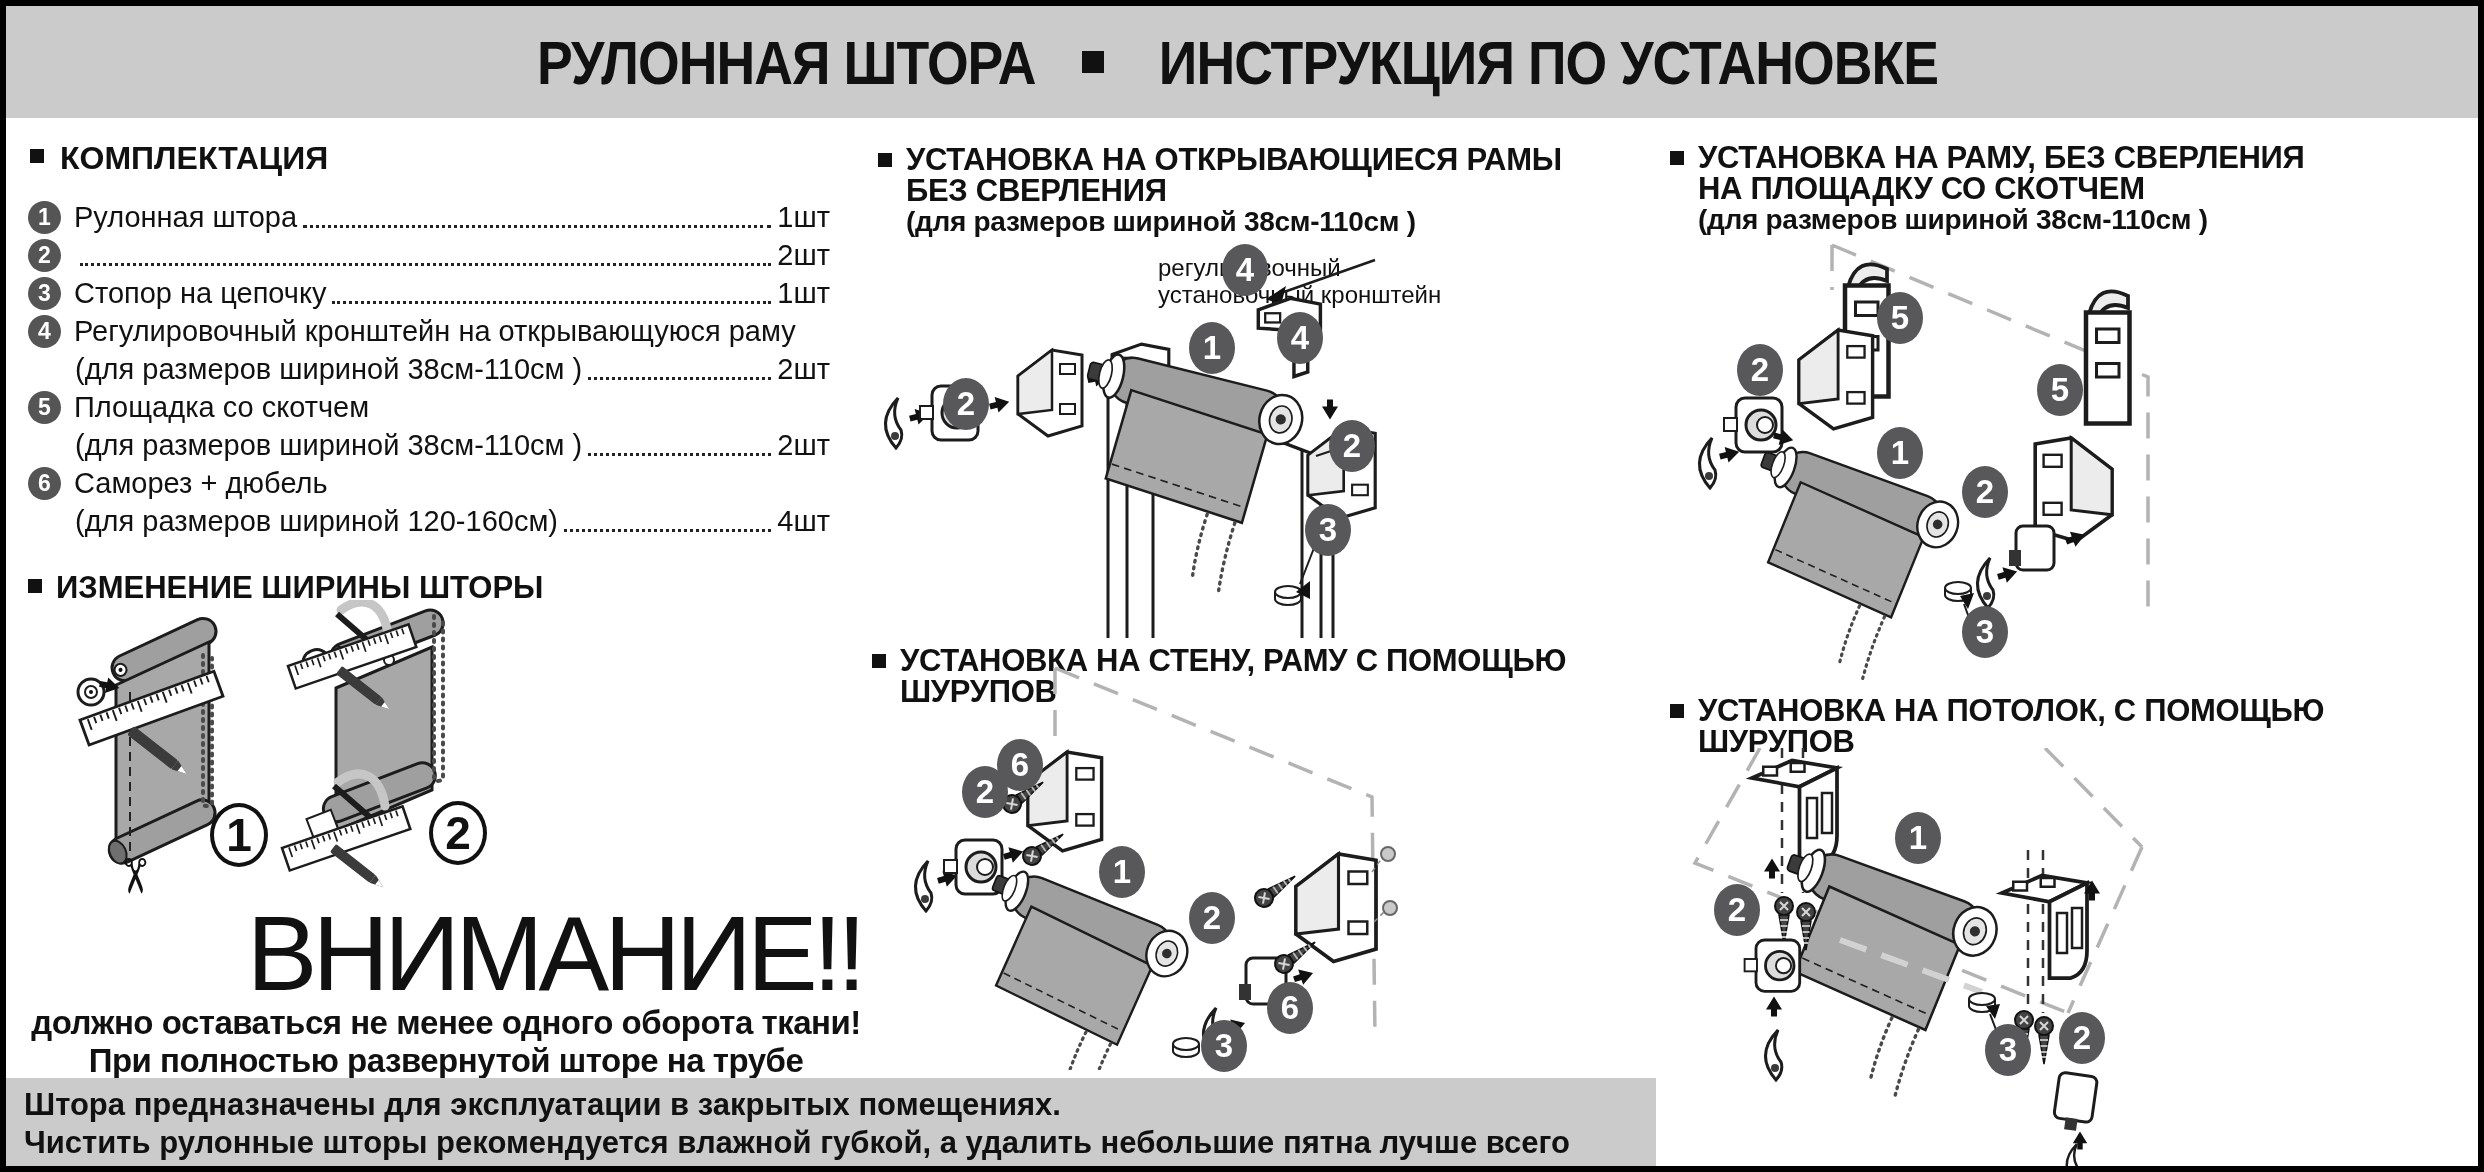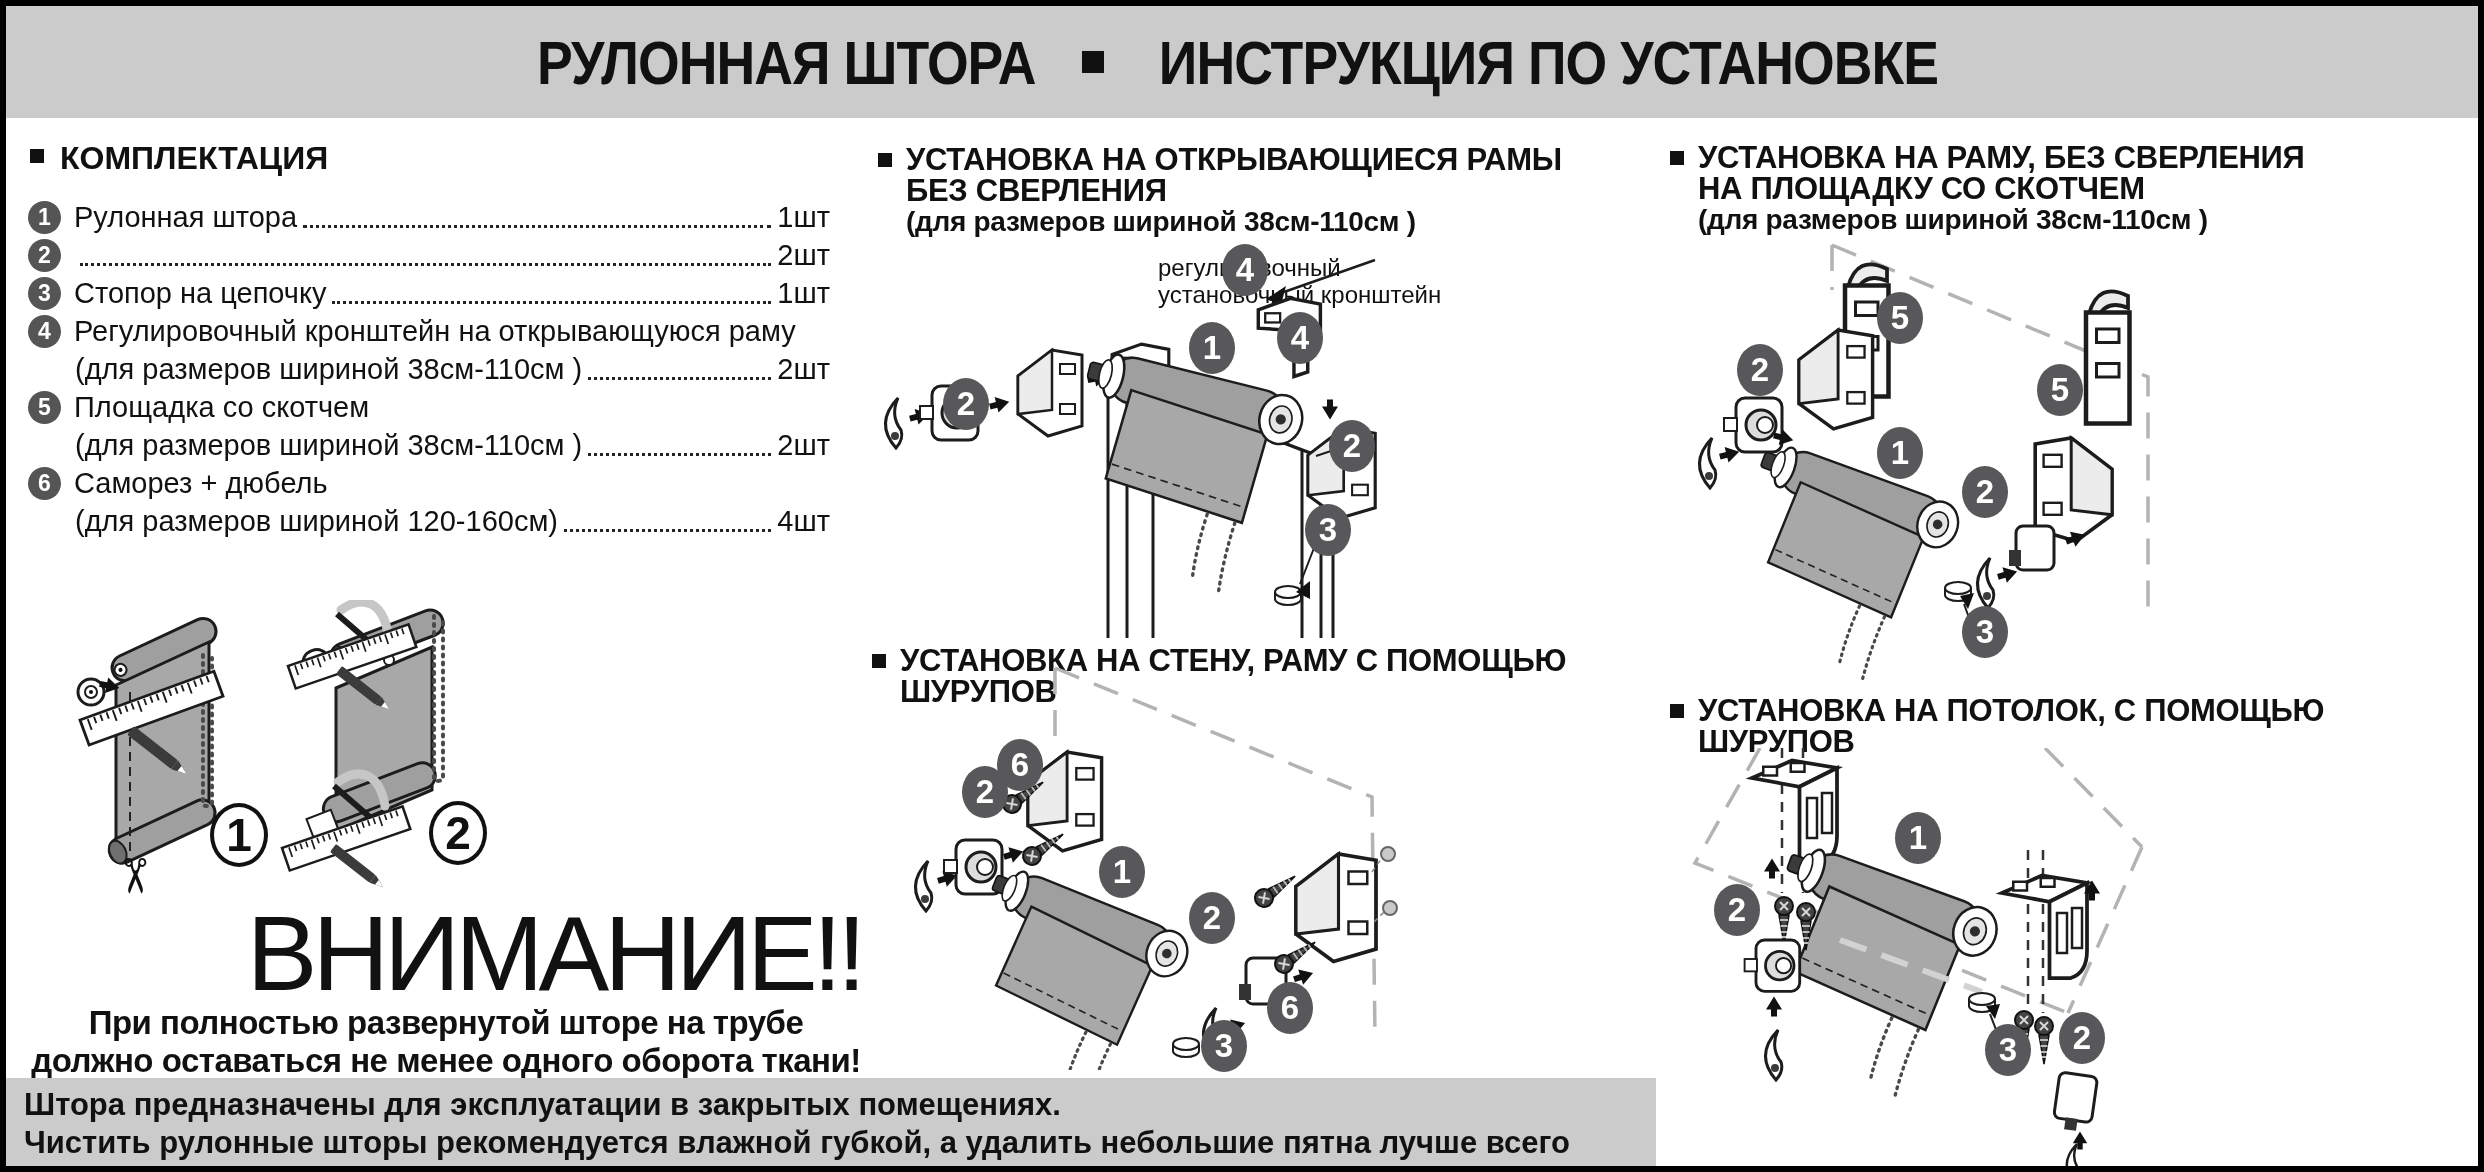--- a/index.html
+++ b/index.html
@@ -187,20 +187,24 @@
         <span class="lbadge">6</span>
         <span class="lbl">Саморез + дюбель</span>
       </div>
       <div class="krow sub">
         <span class="lbl">(для размеров шириной 120-160см)</span>
         <span class="leader"></span>
         <span class="qty">4шт</span>
       </div>
     </div>
 
+    <div class="width-h">
+      <span class="sq"></span>
+      <span>ИЗМЕНЕНИЕ ШИРИНЫ ШТОРЫ</span>
+    </div>
 
     <svg class="diag" style="left:0;top:482px" width="846" height="310" viewBox="0 0 846 310">
 
       <g>
         <g transform="rotate(-25 110 72)">
             <rect class="gr" x="107" y="59" width="112" height="26" rx="13"></rect>
             <circle class="ol2" cx="115" cy="72" r="6"></circle>
             <circle cx="115" cy="72" r="2" fill="#111"></circle>
           </g>
         <path class="fab" d="M110,85 L203,42 L203,215 L110,258 z"></path>
@@ -249,22 +253,22 @@
           </g>
         <use href="#ruler" transform="translate(276,248) rotate(-19) scale(0.85)"></use>
         <use href="#pencil" transform="translate(330,244) rotate(38) scale(0.9)"></use>
       </g>
     </svg>
     <div class="circled" style="left:233px;top:717px">1</div>
     <div class="circled" style="left:452px;top:715px">2</div>
 
     <div class="warn-title">ВНИМАНИЕ!!!</div>
     <div class="warn-lines">
+      <div>должно оставаться не менее одного оборота ткани!</div>
       <div>При полностью развернутой шторе на трубе</div>
-      <div>должно оставаться не менее одного оборота ткани!</div>
     </div>
   </div>
 
   <div class="panel panel-mid">
     <div class="sec-h" style="left:14px;top:26px">
       <span class="sq"></span>
       <div>
         <div>УСТАНОВКА НА ОТКРЫВАЮЩИЕСЯ РАМЫ</div>
         <div>БЕЗ СВЕРЛЕНИЯ</div>
         <div class="size-line">(для размеров шириной 38см-110см )</div>

